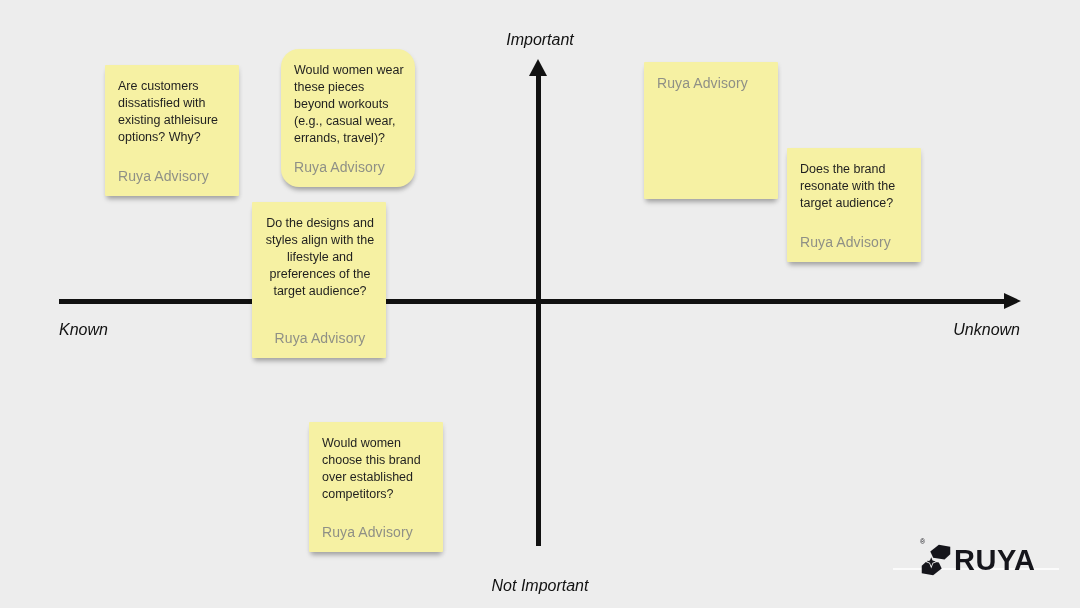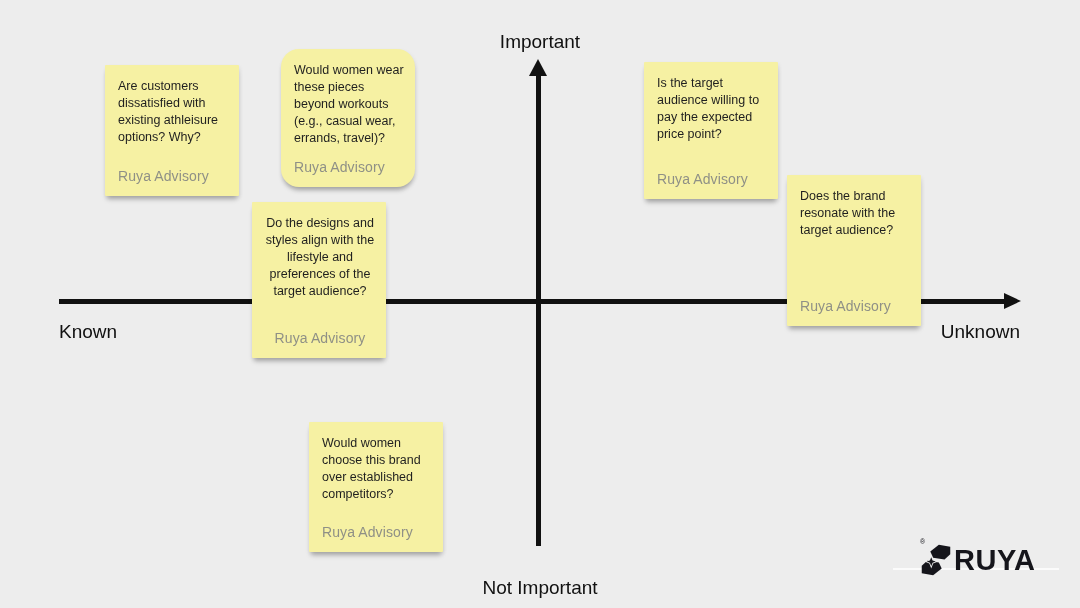--- a/index.html
+++ b/index.html
@@ -52,21 +52,22 @@
     position: absolute;
     left: 1004px; top: 293px;
     width: 0; height: 0;
     border-top: 8.5px solid transparent;
     border-bottom: 8.5px solid transparent;
     border-left: 17px solid var(--ink);
     z-index: 1;
   }
   .axis-label {
     position: absolute;
-    font-size: 19px;
+    font-style: italic;
+    font-size: 16px;
     color: var(--ink);
     white-space: nowrap;
     z-index: 1;
   }
   .label-top    { left: 540px; top: 31px;  transform: translateX(-50%); }
   .label-bottom { left: 540px; top: 558px; transform: translateX(-50%); margin-top: 19px; }
   .label-left   { left: 59px;  top: 321px; }
   .label-right  { right: 60px; top: 321px; margin-left: 26px; }
 
   
@@ -90,21 +91,21 @@
   }
   .note-author {
     font-size: 14px;
     color: var(--signature-text);
     letter-spacing: 0.1px;
   }
   .note-1 { left: 105px; top: 65px;  height: 131px; }
   .note-2 { left: 281px; top: 49px;  height: 138px; border-radius: 18px; }
   .note-3 { left: 252px; top: 202px; height: 156px; text-align: center; }
   .note-4 { left: 644px; top: 62px;  height: 137px; }
-  .note-5 { left: 787px; top: 148px; height: 151px; margin-top: 27px; }
+  .note-5 { left: 787px; top: 148px; height: 114px; }
   .note-6 { left: 309px; top: 422px; height: 130px; }
 
   
   .logo-underline {
     position: absolute;
     left: 893px; top: 568px;
     width: 166px; height: 2px;
     background: rgba(255,255,255,0.75);
     z-index: 3;
   }
@@ -154,21 +155,20 @@
     <div class="note-text">Would women wear these pieces beyond workouts (e.g., casual wear, errands, travel)?</div>
     <div class="note-author">Ruya Advisory</div>
   </div>
 
   <div class="note note-3">
     <div class="note-text">Do the designs and styles align with the lifestyle and preferences of the target audience?</div>
     <div class="note-author">Ruya Advisory</div>
   </div>
 
   <div class="note note-4">
-    <div class="note-text">Is the target audience willing to pay the expected price point?</div>
     <div class="note-author">Ruya Advisory</div>
   </div>
 
   <div class="note note-5">
     <div class="note-text">Does the brand resonate with the target audience?</div>
     <div class="note-author">Ruya Advisory</div>
   </div>
 
   <div class="note note-6">
     <div class="note-text">Would women choose this brand over established competitors?</div>

